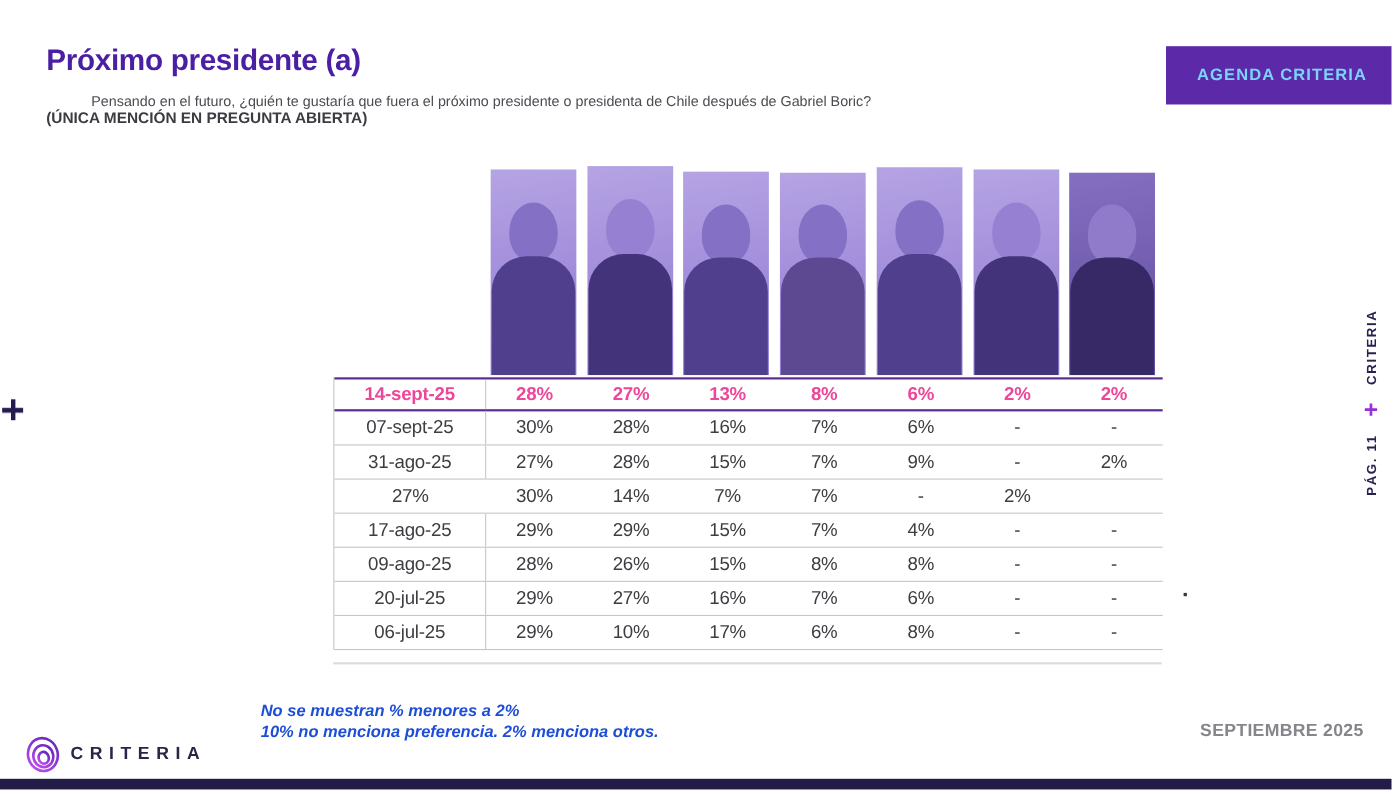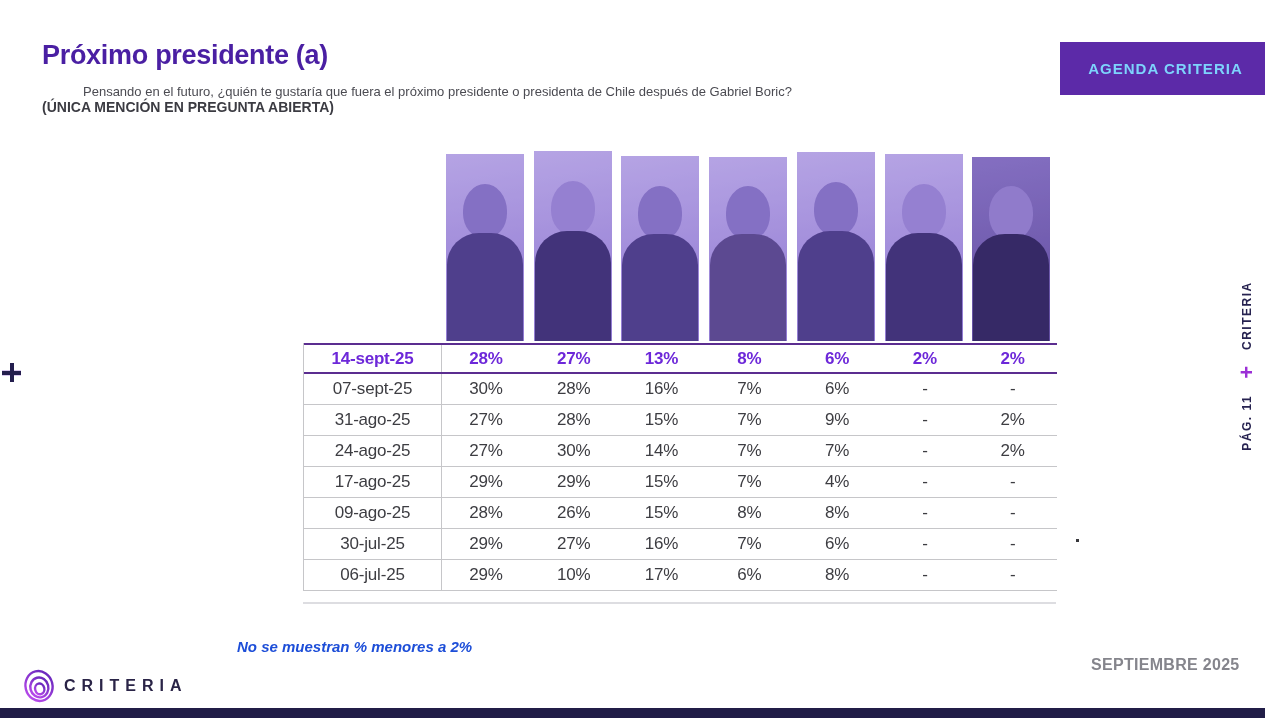--- a/index.html
+++ b/index.html
@@ -60,21 +60,21 @@
     border-bottom:1.5px solid #c6c6c9;
   }
   .t-head {
     border-top:2.5px solid #5b2d90;
     border-bottom:2.5px solid #5b2d90;
   }
   .t-cell {
     text-align:center; font-size:17px; color:#3d3d42; letter-spacing:-0.2px;
   }
   .t-date { border-right:1.5px solid #c6c6c9; align-self:stretch; display:flex; align-items:center; justify-content:center; }
-  .t-head .t-cell { font-weight:bold; color:#6d28d9; }
+  .t-head .t-cell { font-weight:bold; color:#ec4899; }
   .t-shadow {
     position:absolute; left:303px; top:602px; width:753px; height:2px; background:#dddde1;
   }
 
   
   .footnote {
     position:absolute; left:237px; top:637px;
     font-size:15px; font-style:italic; font-weight:600; color:#1d4ed8; line-height:19px;
   }
 
@@ -175,21 +175,20 @@
       <div class="t-cell t-date">31-ago-25</div>
       <div class="t-cell">27%</div>
       <div class="t-cell">28%</div>
       <div class="t-cell">15%</div>
       <div class="t-cell">7%</div>
       <div class="t-cell">9%</div>
       <div class="t-cell">-</div>
       <div class="t-cell">2%</div>
     </div>
     <div class="t-row">
-      <div class="t-cell t-date">24-ago-25</div>
       <div class="t-cell">27%</div>
       <div class="t-cell">30%</div>
       <div class="t-cell">14%</div>
       <div class="t-cell">7%</div>
       <div class="t-cell">7%</div>
       <div class="t-cell">-</div>
       <div class="t-cell">2%</div>
     </div>
     <div class="t-row">
       <div class="t-cell t-date">17-ago-25</div>
@@ -205,21 +204,21 @@
       <div class="t-cell t-date">09-ago-25</div>
       <div class="t-cell">28%</div>
       <div class="t-cell">26%</div>
       <div class="t-cell">15%</div>
       <div class="t-cell">8%</div>
       <div class="t-cell">8%</div>
       <div class="t-cell">-</div>
       <div class="t-cell">-</div>
     </div>
     <div class="t-row">
-      <div class="t-cell t-date">30-jul-25</div>
+      <div class="t-cell t-date">20-jul-25</div>
       <div class="t-cell">29%</div>
       <div class="t-cell">27%</div>
       <div class="t-cell">16%</div>
       <div class="t-cell">7%</div>
       <div class="t-cell">6%</div>
       <div class="t-cell">-</div>
       <div class="t-cell">-</div>
     </div>
     <div class="t-row">
       <div class="t-cell t-date">06-jul-25</div>
@@ -229,20 +228,21 @@
       <div class="t-cell">6%</div>
       <div class="t-cell">8%</div>
       <div class="t-cell">-</div>
       <div class="t-cell">-</div>
     </div>
   </div>
   <div class="t-shadow"></div>
 
   <div class="footnote">
     <div>No se muestran % menores a 2%</div>
+    <div>10% no menciona preferencia. 2%  menciona otros.</div>
   </div>
 
   <div class="logo">
     <svg width="34" height="36" viewBox="0 0 34 36">
       <defs>
         <linearGradient id="lg" x1="0" y1="1" x2="1" y2="0">
           <stop offset="0" stop-color="#c44ff2"></stop>
           <stop offset="1" stop-color="#5d23b5"></stop>
         </linearGradient>
       </defs>

